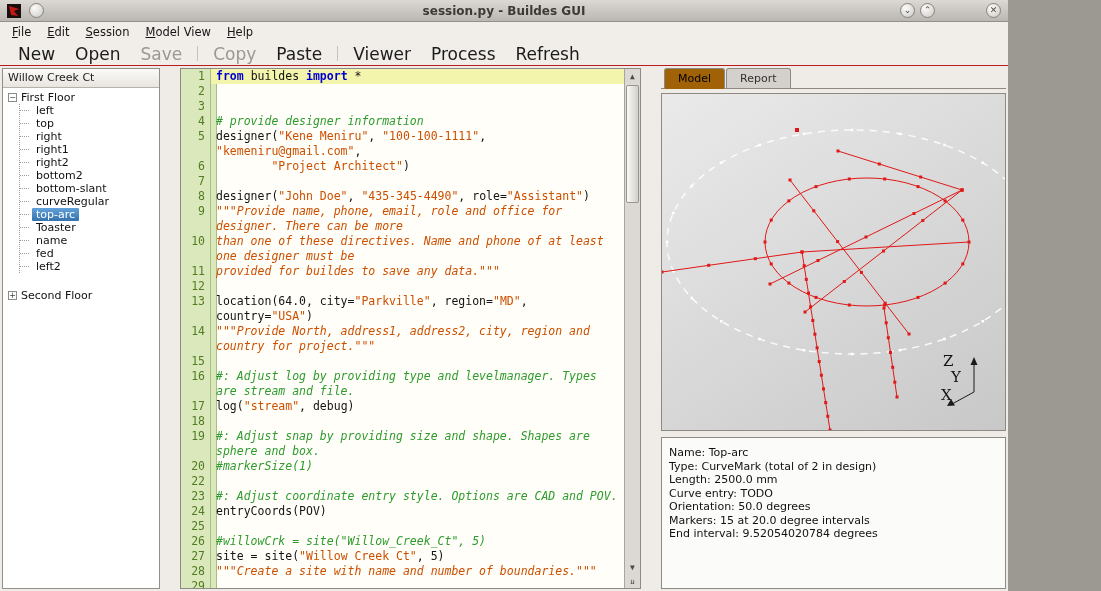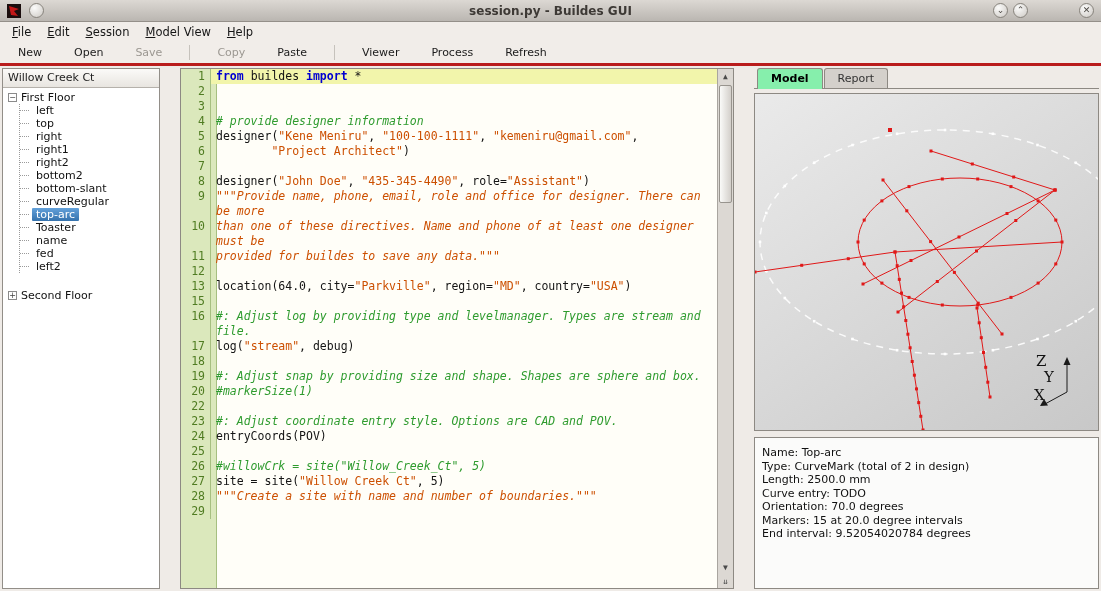--- a/index.html
+++ b/index.html
@@ -1,39 +1,39 @@
 <!DOCTYPE html>
 <html><head>
 <meta charset="utf-8">
 <title>session.py - Buildes GUI</title>
 <style>
   * { box-sizing: border-box; margin: 0; padding: 0; }
   html,body { width:1101px; height:591px; overflow:hidden;
     font-family:"DejaVu Sans", "Liberation Sans", sans-serif; background:#9c9892; }
-  .window { width:1101px; height:591px; display:flex; flex-direction:column; background:#efebe7; }
+  .window { width:1008px; height:591px; display:flex; flex-direction:column; background:#efebe7; }
 
   
   .titlebar { height:22px; flex:0 0 22px; background:linear-gradient(#dcd8d3,#bab6b1);
     border-bottom:1px solid #948f89; display:flex; align-items:center; padding:0 7px; gap:6px; position:relative; }
   .win-title { position:absolute; left:0; right:0; text-align:center; font-size:12px; font-weight:bold; color:#3d3935; pointer-events:none; }
   .app-icon { width:16px; height:16px; display:inline-block; z-index:1; }
   .round-btn { width:15px; height:15px; border-radius:50%; border:1px solid #87837c;
     background:radial-gradient(circle at 35% 30%, #fbfbfa, #cdc9c4); display:flex; align-items:center; justify-content:center;
     font-size:9px; line-height:9px; color:#4c4843; z-index:1; }
   .controls { margin-left:auto; display:flex; gap:5px; align-items:center; z-index:1; }
   .close-gap { margin-left:46px; }
 
   
   .menubar { height:20px; flex:0 0 20px; display:flex; align-items:center; padding:0 4px; background:#f1ede9; font-size:11.5px; color:#151515; }
   .menu-item { padding:2px 8px; cursor:default; }
   .menu-item u { text-decoration:underline; }
 
   
-  .toolbar { height:24px; flex:0 0 24px; display:flex; align-items:center; padding:0 8px; gap:12px;
-    background:#f1ede9; border-bottom:3px solid #b91c1c; font-size:11px; }
+  .toolbar { height:24px; flex:0 0 24px; display:flex; align-items:center; padding:0 8px; gap:0;
+    background:#f1ede9; border-bottom:1px solid #b91c1c; font-size:17px; }
   .tool-btn { padding:3px 10px; color:#1b1b1b; border-radius:3px; }
   .tool-btn.disabled { color:#9b9791; }
   .tool-sep { width:1px; height:15px; background:#c6c2bc; margin:0 5px; }
 
   
   .main { flex:1; display:flex; padding:2px; gap:20px; min-height:0; }
 
   
   .tree-panel { width:158px; flex:0 0 158px; background:#fff; border:1px solid #928e88; display:flex; flex-direction:column; font-size:11px; }
   .tree-header { height:19px; line-height:18px; padding:0 5px; color:#222;
@@ -71,21 +71,21 @@
   .sb-btn { height:14px; flex:0 0 14px; display:flex; align-items:center; justify-content:center; }
   .sb-bottom { margin-top:auto; display:flex; flex-direction:column; }
   .sb-thumb { position:absolute; left:1px; right:1px; top:16px; height:118px;
     background:linear-gradient(to right,#fafaf8,#d3cfca); border:1px solid #98948e; border-radius:2px; }
 
   
   .right-panel { width:345px; flex:0 0 345px; display:flex; flex-direction:column; font-size:11px; }
   .tabs { display:flex; align-items:flex-end; gap:1px; padding-left:3px; border-bottom:1px solid #8d8983; height:21px; flex:0 0 21px; }
   .tab { padding:3px 13px 3px; border:1px solid #8d8983; border-bottom:none; border-radius:3px 3px 0 0;
     background:#d4d0cb; color:#333; }
-  .tab.active { background:#86efac; color:#000; margin-bottom:-1px; padding-bottom:4px;font-weight:bold; }
+  .tab.active { background:#a16207; color:#000; margin-bottom:-1px; padding-bottom:4px; }
   .canvas { margin-top:4px; height:338px; flex:0 0 338px; border:1px solid #8d8983;
     background:linear-gradient(145deg,#eaeaea,#c8c8c8); overflow:hidden; }
   .canvas svg { display:block; }
   .axis-label { font-family:"DejaVu Serif", "Liberation Serif", serif; font-size:15px; fill:#111; }
   .info { margin-top:6px; flex:1; border:1px solid #8d8983; background:#fbfbfa; padding:8px 7px;
     line-height:13.5px; color:#111; overflow:hidden; }
 </style>
 </head>
 <body>
 
@@ -231,20 +231,24 @@
             <span class="ln">11</span>
             <span class="ct"><span class="seg-d">provided for buildes to save any data."""</span></span>
           </div>
           <div class="code-line">
             <span class="ln">12</span>
             <span class="ct"></span>
           </div>
           <div class="code-line">
             <span class="ln">13</span>
             <span class="ct"><span class="seg-p">location(64.0, city=</span><span class="seg-s">"Parkville"</span><span class="seg-p">, region=</span><span class="seg-s">"MD"</span><span class="seg-p">, country=</span><span class="seg-s">"USA"</span><span class="seg-p">)</span></span>
+          </div>
+          <div class="code-line">
+            <span class="ln">14</span>
+            <span class="ct"><span class="seg-d">"""Provide North, address1, address2, city, region and country for project."""</span></span>
           </div>
           <div class="code-line">
             <span class="ln">15</span>
             <span class="ct"></span>
           </div>
           <div class="code-line">
             <span class="ln">16</span>
             <span class="ct"><span class="seg-c">#: Adjust log by providing type and levelmanager. Types are stream and file.</span></span>
           </div>
           <div class="code-line">
@@ -432,20 +436,20 @@
             <text x="279" y="306" class="axis-label">X</text>
           </g>
         </svg>
       </div>
 
       <div class="info">
           <div class="info-line">Name: Top-arc</div>
           <div class="info-line">Type: CurveMark (total of 2 in design)</div>
           <div class="info-line">Length: 2500.0 mm</div>
           <div class="info-line">Curve entry: TODO</div>
-          <div class="info-line">Orientation: 70.0 degrees</div>
+          <div class="info-line">Orientation: 50.0 degrees</div>
           <div class="info-line">Markers: 15 at 20.0 degree intervals</div>
           <div class="info-line">End interval: 9.52054020784 degrees</div>
         </div>
     </div>
 
   </div>
 </div>
 
 </body></html>

